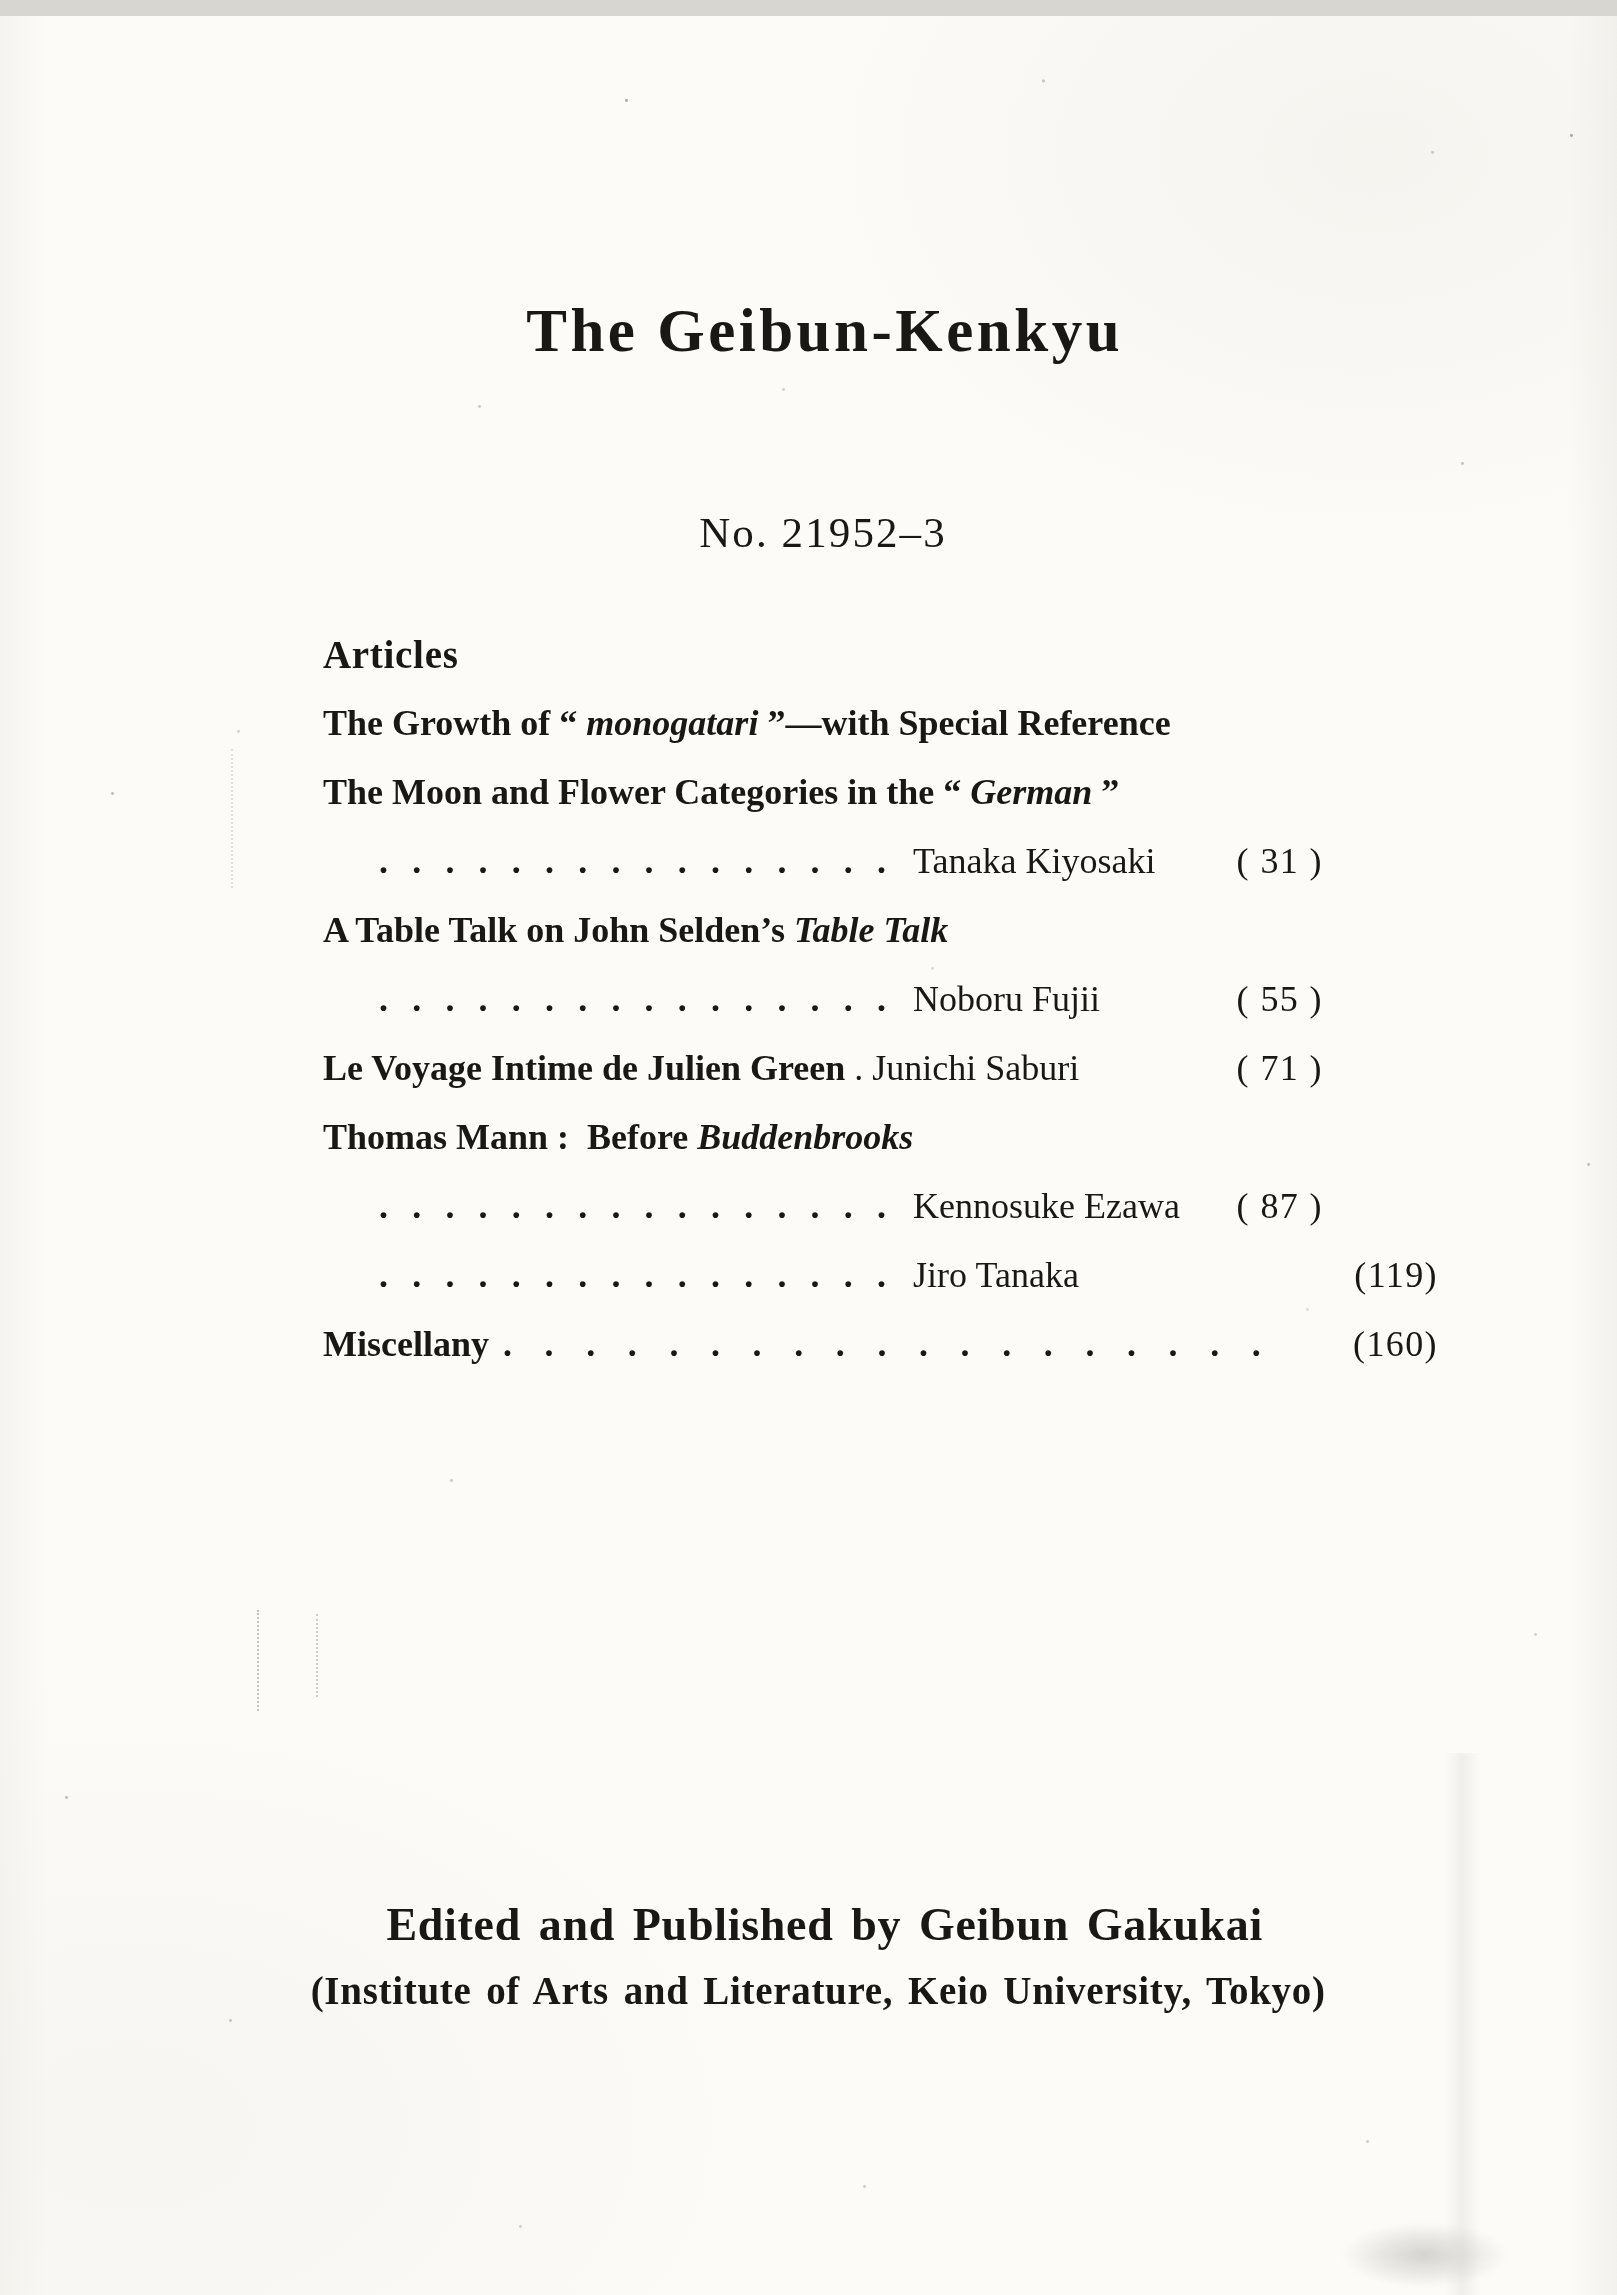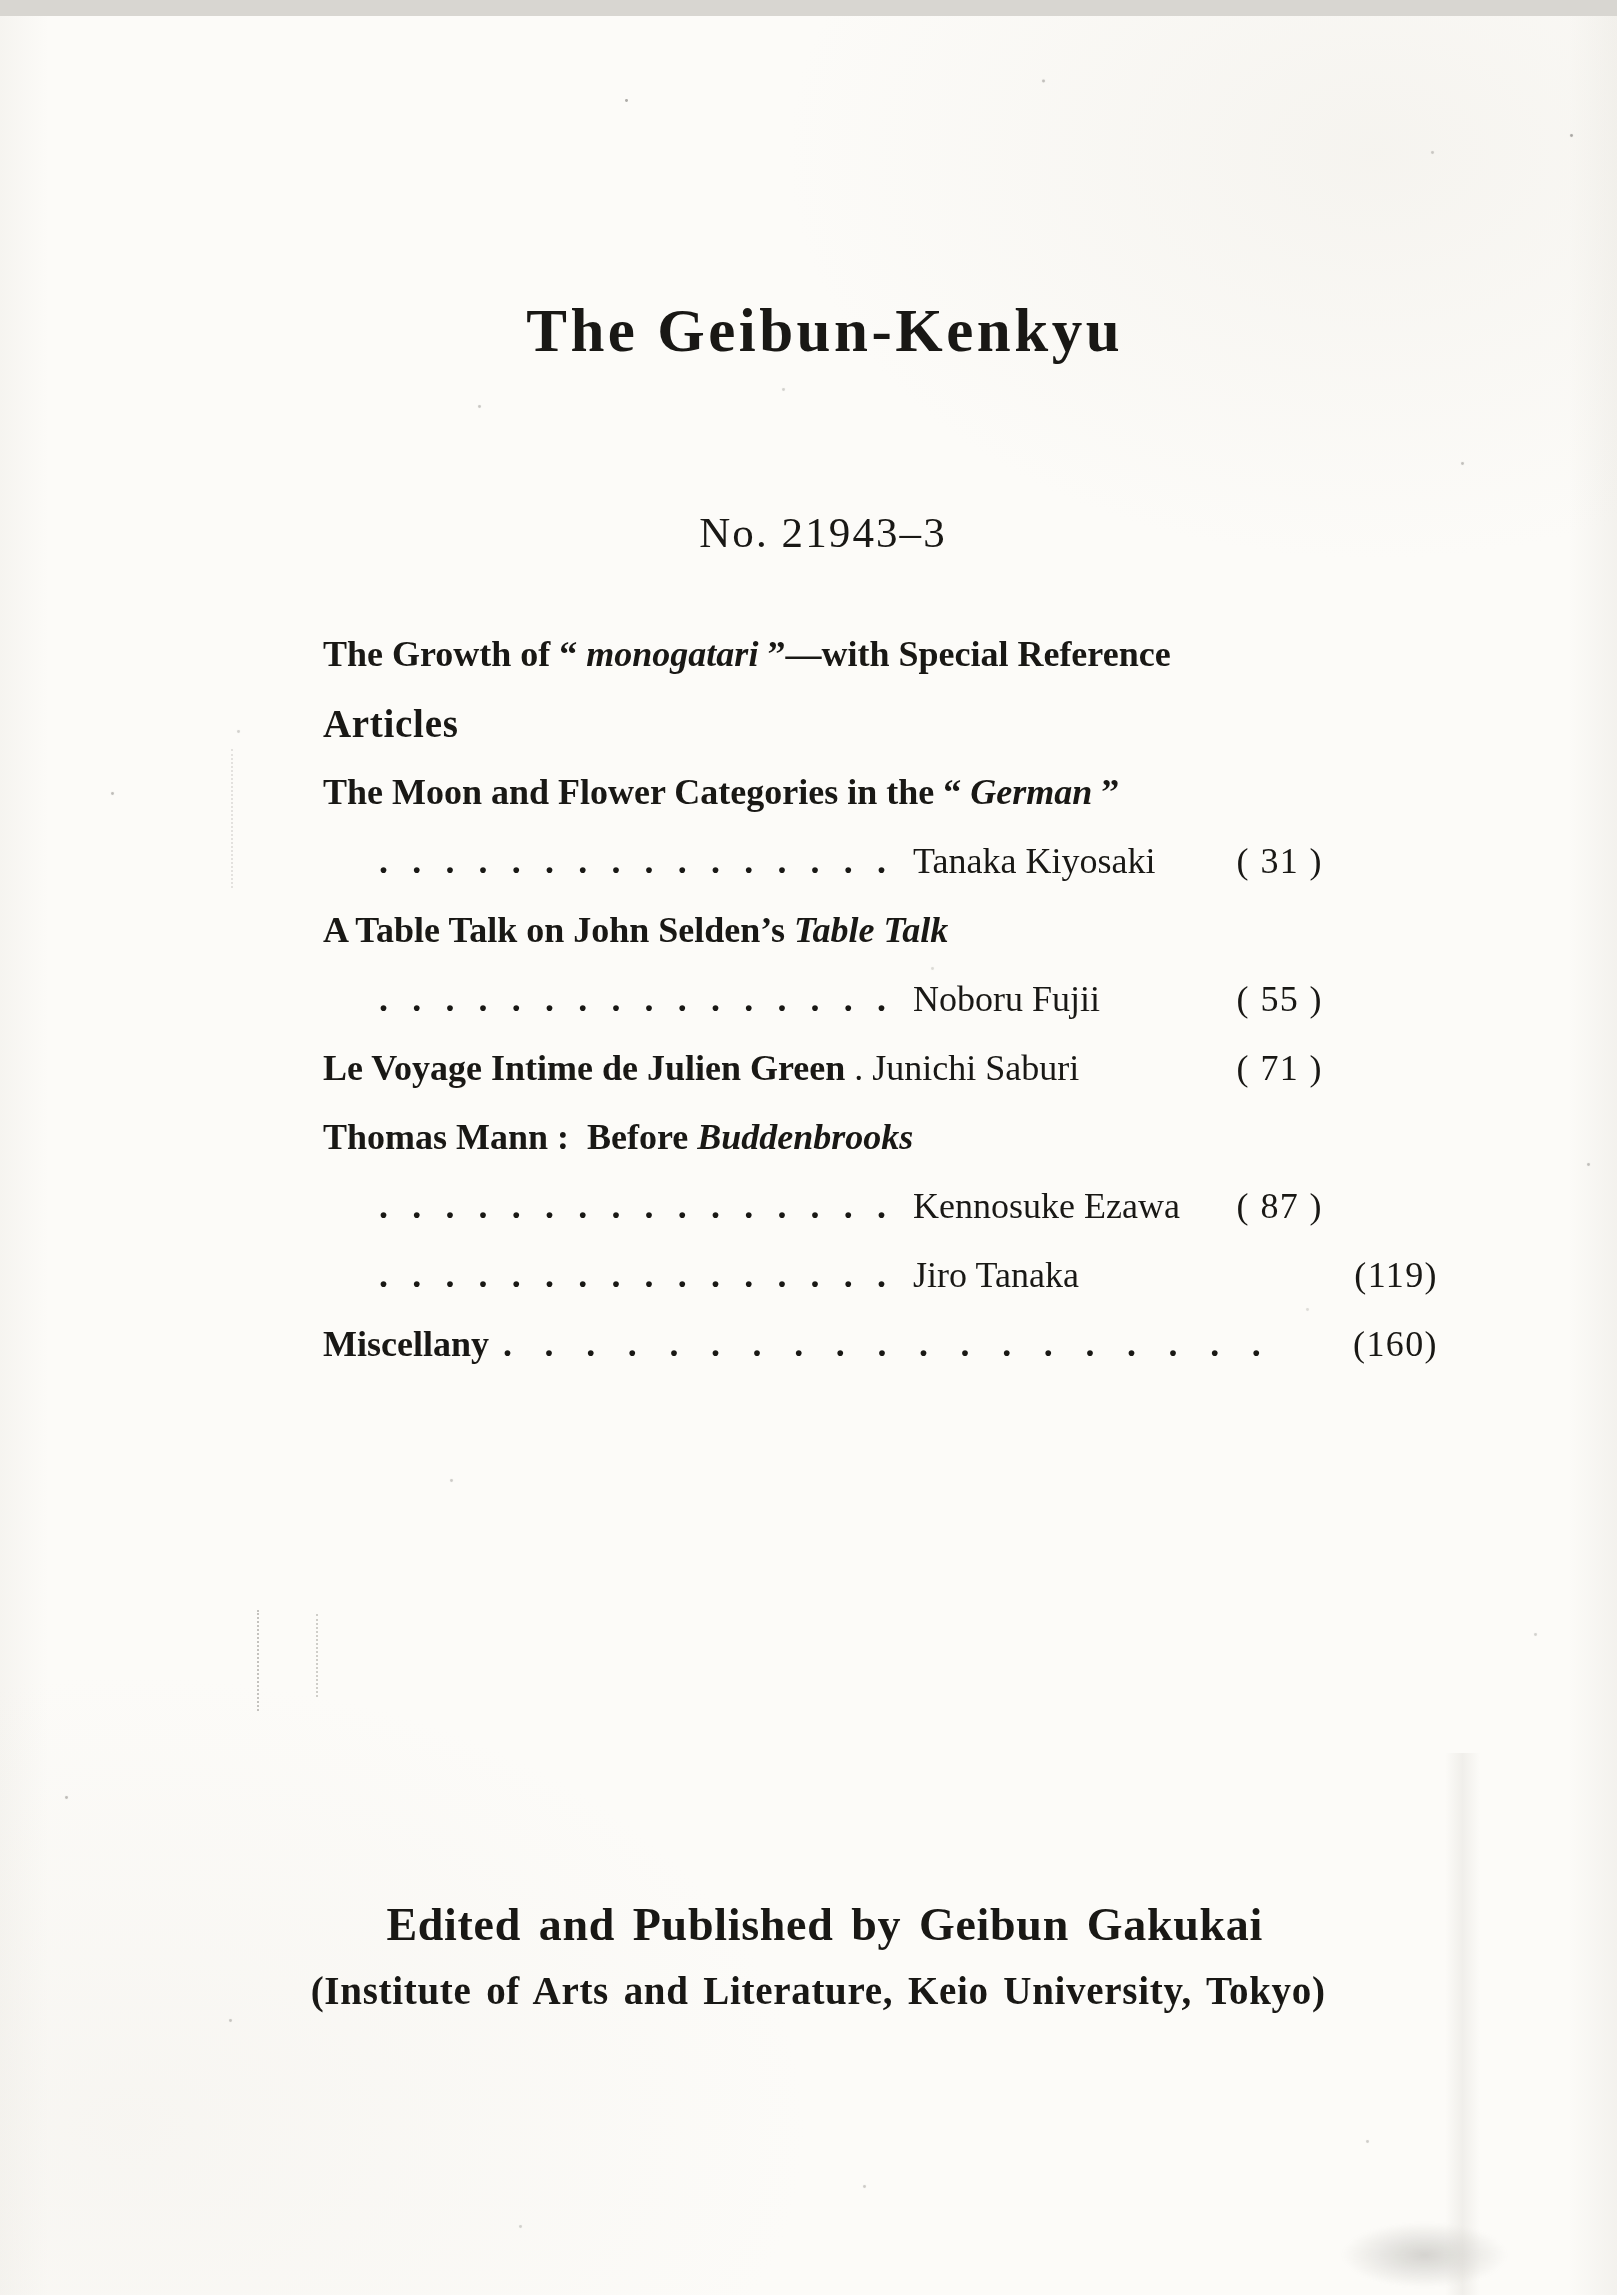--- a/index.html
+++ b/index.html
@@ -175,31 +175,31 @@
 </style>
 </head>
 <body>
 
 <div class="page">
 
   <h1 class="journal-title">The Geibun-Kenkyu</h1>
 
   <div class="issue-row">
     <span>No. 2</span>
-    <span>1943–3</span>
+    <span>1952–3</span>
   </div>
 
   <section class="toc">
-
-    <div class="row">
-      <span class="tt">The Growth of “ </span><span class="tt it">monogatari</span><span class="tt"> ”—with Special Reference</span>
-    </div>
 
     <div class="row heading-row">
       <span class="hd">Articles</span>
+    </div>
+
+    <div class="row">
+      <span class="tt">The Growth of “ </span><span class="tt it">monogatari</span><span class="tt"> ”—with Special Reference</span>
     </div>
 
     <div class="row">
       <span class="tt">The Moon and Flower Categories in the “ </span><span class="tt it">German</span><span class="tt"> ”</span>
     </div>
     <div class="row indent-dots">
       <span class="dots">. . . . . . . . . . . . . . . .</span><span class="author">Tanaka Kiyosaki</span>
       <span class="pg">( 31 )</span>
     </div>
 

